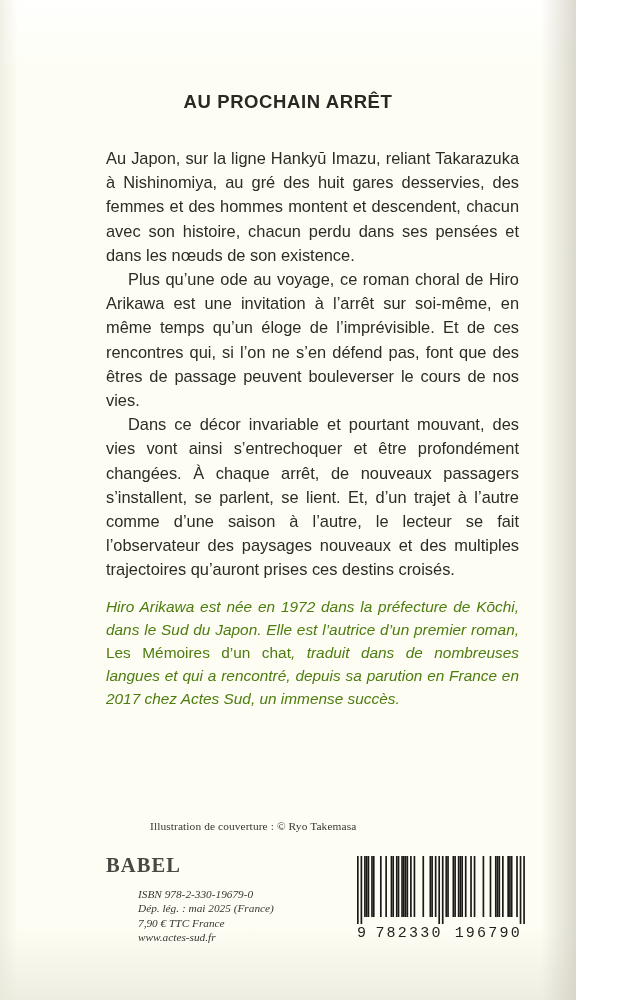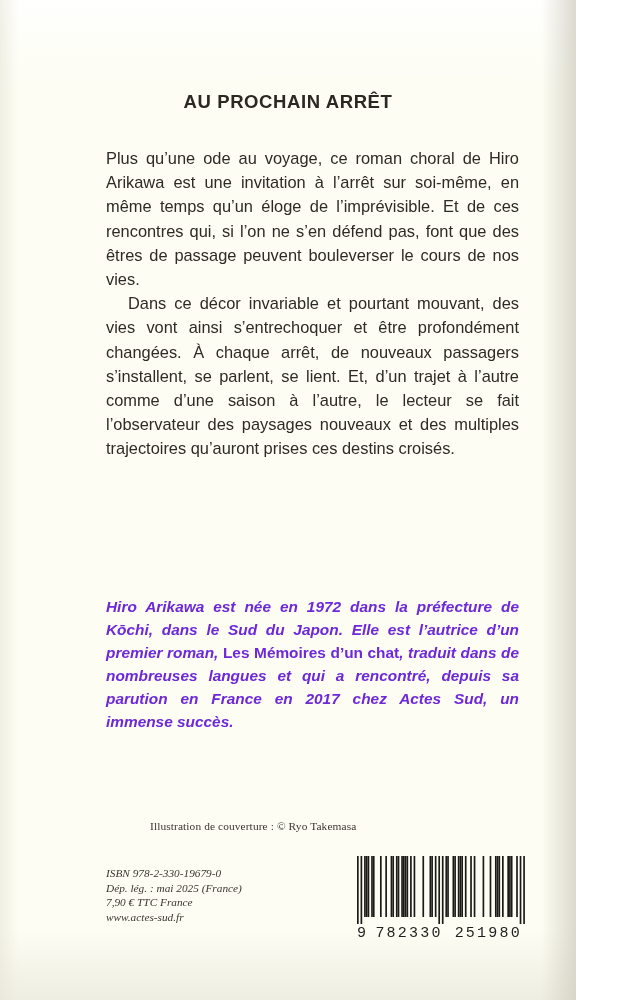--- a/index.html
+++ b/index.html
@@ -83,24 +83,23 @@
   
   .bio {
     position: absolute;
     left: 106px;
     top: 595px;
     width: 413px;
     font-family: "Liberation Sans", sans-serif;
     font-style: italic;
     font-size: 15.4px;
     line-height: 23px;
-    color: #6d28d9;
+    color: #4d7c0f;
     text-align: justify;
     text-justify: inter-word;
-    font-weight: bold;
   }
   .bio p { margin: 0; }
   .bio .upright { font-style: normal; }
 
   
   .credit {
     position: absolute;
     left: 106px;
     top: 820px;
     font-family: "Liberation Serif", serif;
@@ -125,21 +124,21 @@
     line-height: 1;
   }
   .imprint-lines {
     margin-top: 11px;
     font-family: "Liberation Serif", serif;
     font-style: italic;
     font-size: 11.3px;
     line-height: 14.6px;
     color: #3a3631;
   }
-  .imprint-lines div { white-space: nowrap; }
+  .imprint-lines div { white-space: nowrap; margin-left: 32px; }
   .price .amount {
     font-weight: normal;
     font-style: italic;
   }
 
   
   .barcode-area {
     position: absolute;
     left: 357px;
     top: 856px;
@@ -171,31 +170,33 @@
 </style>
 </head>
 <body>
 
 <div class="cover">
   <div class="page-inner">
 
     <div class="title">AU PROCHAIN ARRÊT</div>
 
     <div class="blurb">
+      <p>Au Japon, sur la ligne Hankyū Imazu, reliant Takarazuka à Nishinomiya, au gré des huit gares desservies, des femmes et des hommes montent et descendent, chacun avec son histoire, chacun perdu dans ses pensées et dans les nœuds de son existence.</p>
       <p>Plus qu’une ode au voyage, ce roman choral de Hiro Arikawa est une invitation à l’arrêt sur soi-même, en même temps qu’un éloge de l’imprévisible. Et de ces rencontres qui, si l’on ne s’en défend pas, font que des êtres de passage peuvent bouleverser le cours de nos vies.</p>
       <p>Dans ce décor invariable et pourtant mouvant, des vies vont ainsi s’entrechoquer et être profondément changées. À chaque arrêt, de nouveaux passagers s’installent, se parlent, se lient. Et, d’un trajet à l’autre comme d’une saison à l’autre, le lecteur se fait l’observateur des paysages nouveaux et des multiples trajectoires qu’auront prises ces destins croisés.</p>
     </div>
 
     <div class="bio">
       <p><span>Hiro Arikawa est née en 1972 dans la préfecture de Kōchi, dans le Sud du Japon. Elle est l’autrice d’un premier roman, </span><span class="upright">Les Mémoires d’un chat</span><span>, traduit dans de nombreuses langues et qui a rencontré, depuis sa parution en France en 2017 chez Actes Sud, un immense succès.</span></p>
     </div>
 
     <div class="credit">Illustration de couverture : © Ryo Takemasa</div>
 
     <div class="imprint">
+      <div class="imprint-logo">BABEL</div>
       <div class="imprint-lines">
         <div>ISBN 978-2-330-19679-0</div>
         <div>Dép. lég. : mai 2025 (France)</div>
         <div class="price"><span class="amount">7,90 €</span><span> TTC France</span></div>
         <div>www.actes-sud.fr</div>
       </div>
     </div>
 
     <div class="barcode-area">
       <svg class="barcode-bars" id="barcode-svg" viewBox="0 0 168 68" preserveAspectRatio="none">
@@ -243,18 +244,18 @@
           <rect x="150.316" y="0" width="1.680" height="61" fill="#1b1a18"></rect>
           <rect x="152.084" y="0" width="1.680" height="61" fill="#1b1a18"></rect>
           <rect x="153.853" y="0" width="1.680" height="61" fill="#1b1a18"></rect>
           <rect x="159.158" y="0" width="1.680" height="61" fill="#1b1a18"></rect>
           <rect x="162.695" y="0" width="1.680" height="68" fill="#1b1a18"></rect>
           <rect x="166.232" y="0" width="1.680" height="68" fill="#1b1a18"></rect>
         </svg>
       <div class="barcode-digits">
         <span class="lead">9</span>
         <span class="grp">782330</span>
-        <span class="grp">251980</span>
+        <span class="grp">196790</span>
       </div>
     </div>
 
   </div>
 </div>
 
 </body></html>

